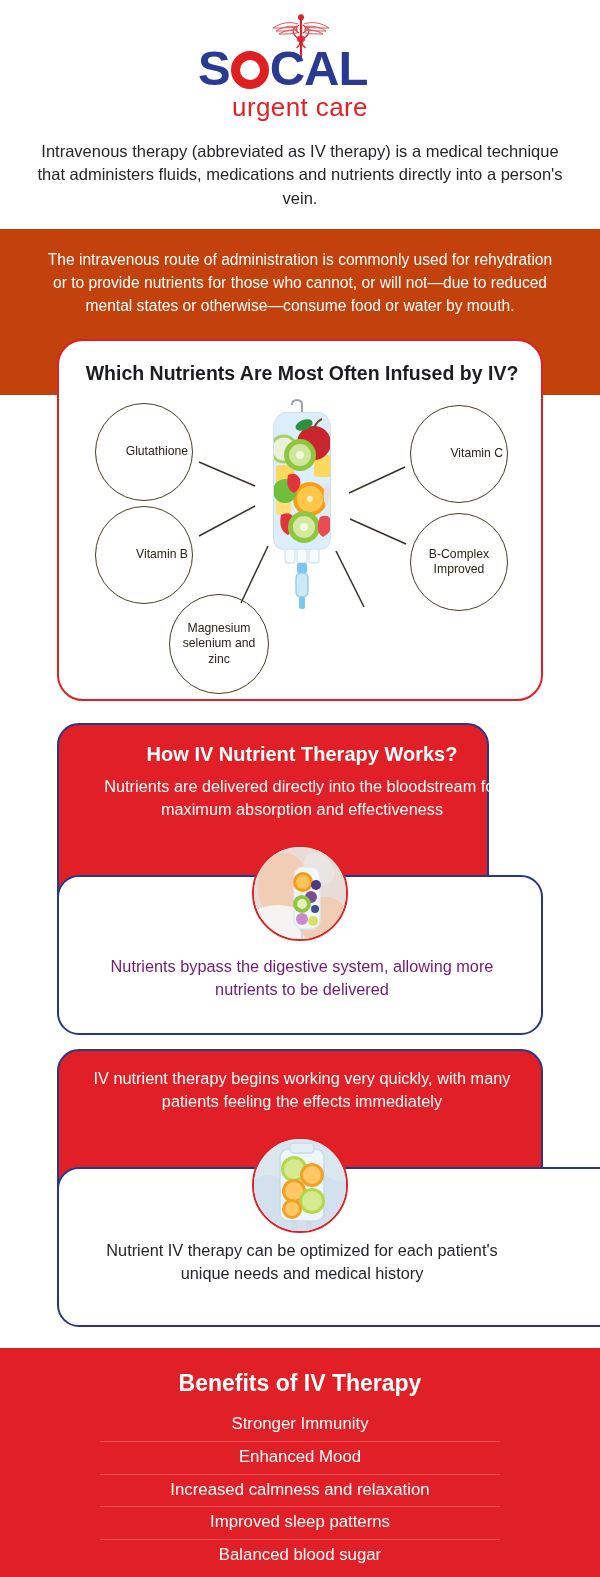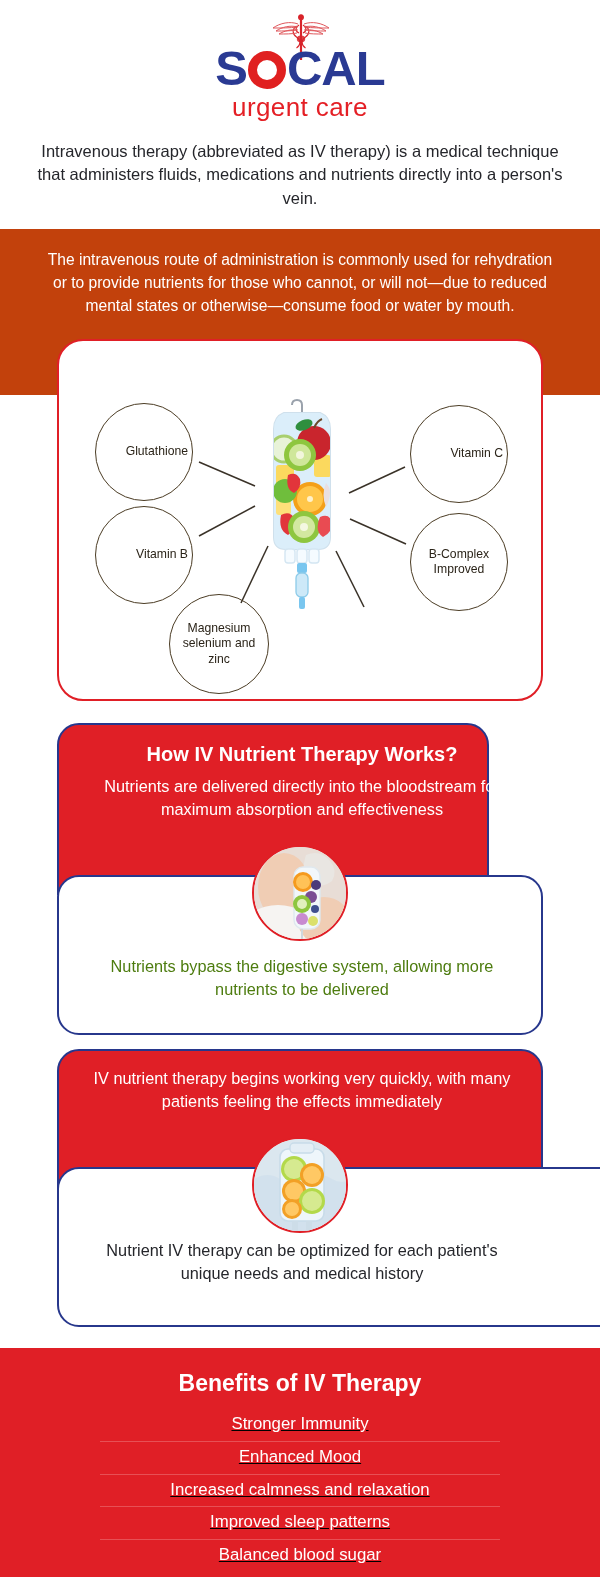--- a/index.html
+++ b/index.html
@@ -10,21 +10,21 @@
     font-family:"Liberation Sans", sans-serif;
     -webkit-font-smoothing:antialiased;
   }
   .page { position:relative; width:600px; height:1577px; overflow:hidden; background:#fff; }
 
   
   .logo-wrap { position:absolute; left:0; top:14px; width:600px; height:112px; }
   .logo-inner { position:relative; width:220px; margin:0 auto; height:112px; }
   .caduceus { position:absolute; left:78px; top:0px; width:66px; height:46px; }
   .logo-socal {
-    position:absolute; left:0; top:30px; width:220px; text-align:center;
+    position:absolute; left:8px; top:30px; width:220px; text-align:left;
     font-size:49px; font-weight:bold; color:#2a3a93; letter-spacing:-1px;
     line-height:1; font-family:"Liberation Sans", sans-serif;
   }
   .logo-socal .o-ring {
     display:inline-block; position:relative; width:38px; height:38px;
     vertical-align:-4px; margin:0 1px;
   }
   .logo-socal .o-ring::before {
     content:""; position:absolute; left:0; top:0; width:38px; height:38px;
     border:9px solid #e02020; border-radius:50%; box-sizing:border-box;
@@ -84,21 +84,21 @@
   .sec2-red .sub {
     position:absolute; left:24px; top:50px; width:438px; text-align:center;
     font-size:16.3px; color:#fff; line-height:1.42; font-weight:500;
   }
   .sec2-white {
     position:absolute; left:57px; top:875px; width:486px; height:160px;
     background:#fff; border:2.2px solid #27378c; border-radius:22px;
   }
   .sec2-white .body {
     position:absolute; left:30px; top:78px; width:426px; text-align:center;
-    font-size:16.3px; color:#4d7c0f; line-height:1.42;
+    font-size:16.3px; color:#701a75; line-height:1.42;
   }
 
   
   .sec3-red {
     position:absolute; left:57px; top:1049px; width:486px; height:142px;
     background:#e01f26; border:2.2px solid #27378c;
     border-radius:22px 22px 0 0;
   }
   .sec3-red .sub {
     position:absolute; left:24px; top:16px; width:438px; text-align:center;
@@ -122,21 +122,21 @@
 
   
   .band-benefits {
     position:absolute; left:0; top:1348px; width:600px; height:229px;
     background:#e01f26;
   }
   .band-benefits h3 {
     position:absolute; left:0; top:22px; width:600px; text-align:center;
     font-size:23px; font-weight:bold; color:#fff;
   }
-  .ben-list { position:absolute; left:100px; top:61px; width:400px;text-decoration:underline; }
+  .ben-list { position:absolute; left:100px; top:61px; width:400px; }
   .ben-item {
     text-align:center; color:#fff; font-size:16.8px; line-height:1.0;
     padding:7px 0 8px 0; font-weight:500;
     border-bottom:1px solid rgba(255,255,255,0.22);
   }
   .ben-item:last-child { border-bottom:none; }
 </style>
 </head>
 <body>
 
@@ -172,20 +172,21 @@
     </div>
   </div>
 
   <div class="intro">Intravenous therapy (abbreviated as IV therapy) is a medical technique that administers fluids, medications and nutrients directly into a person's vein.</div>
 
   <div class="band-red-1">
     <div class="txt">The intravenous route of administration is commonly used for rehydration or to provide nutrients for those who cannot, or will not—due to reduced mental states or otherwise—consume food or water by mouth.</div>
   </div>
 
   <div class="card-nutrients">
+    <h2>Which Nutrients Are Most Often Infused by IV?</h2>
 
     <div class="diagram">
 
       <svg class="svg-lines" viewBox="0 0 486 362">
         <g stroke="#3a3228" stroke-width="1.5" fill="none">
           <line x1="140" y1="121" x2="196" y2="145"></line>
           <line x1="346" y1="126" x2="290" y2="152"></line>
           <line x1="140" y1="195" x2="196" y2="165"></line>
           <line x1="347" y1="203" x2="291" y2="178"></line>
           <line x1="182" y1="262" x2="209" y2="205"></line>

